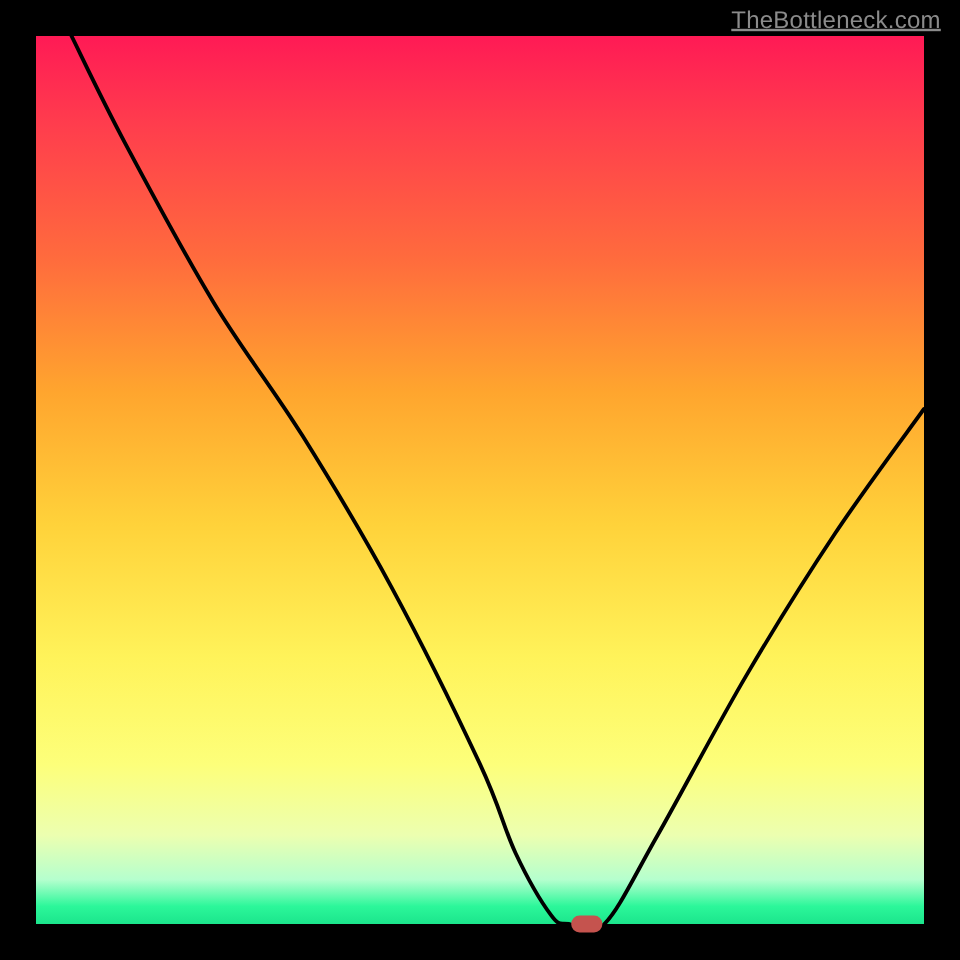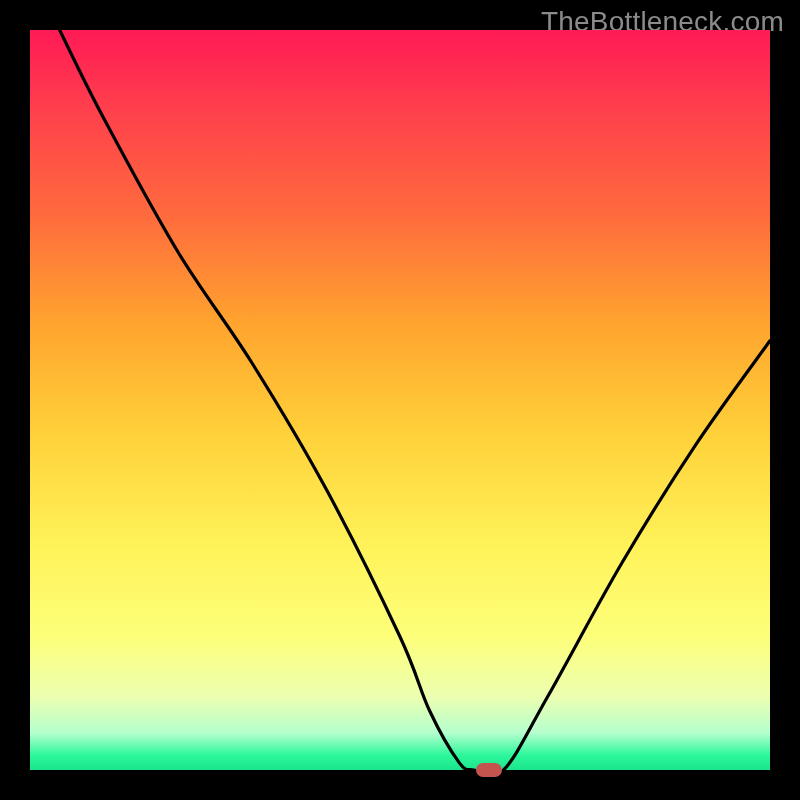--- a/index.html
+++ b/index.html
@@ -53,23 +53,24 @@
     height: 14px;
     border-radius: 8px;
     background: #c5534e;
     transform: translate(-50%, -50%);
   }
   .watermark {
     position: absolute;
     top: 6px;
     right: 16px;
     font-family: Arial, Helvetica, sans-serif;
-    font-size: 28px;
+    font-size: 20px;
     color: #8b8b8b;
     letter-spacing: 0.2px;
+    text-decoration: underline;
   }
 </style>
 </head>
 <body>
 
 <div class="frame">
   <div class="watermark">TheBottleneck.com</div>
 
   <div class="plot-area">
     <div class="gradient-bg"></div>

